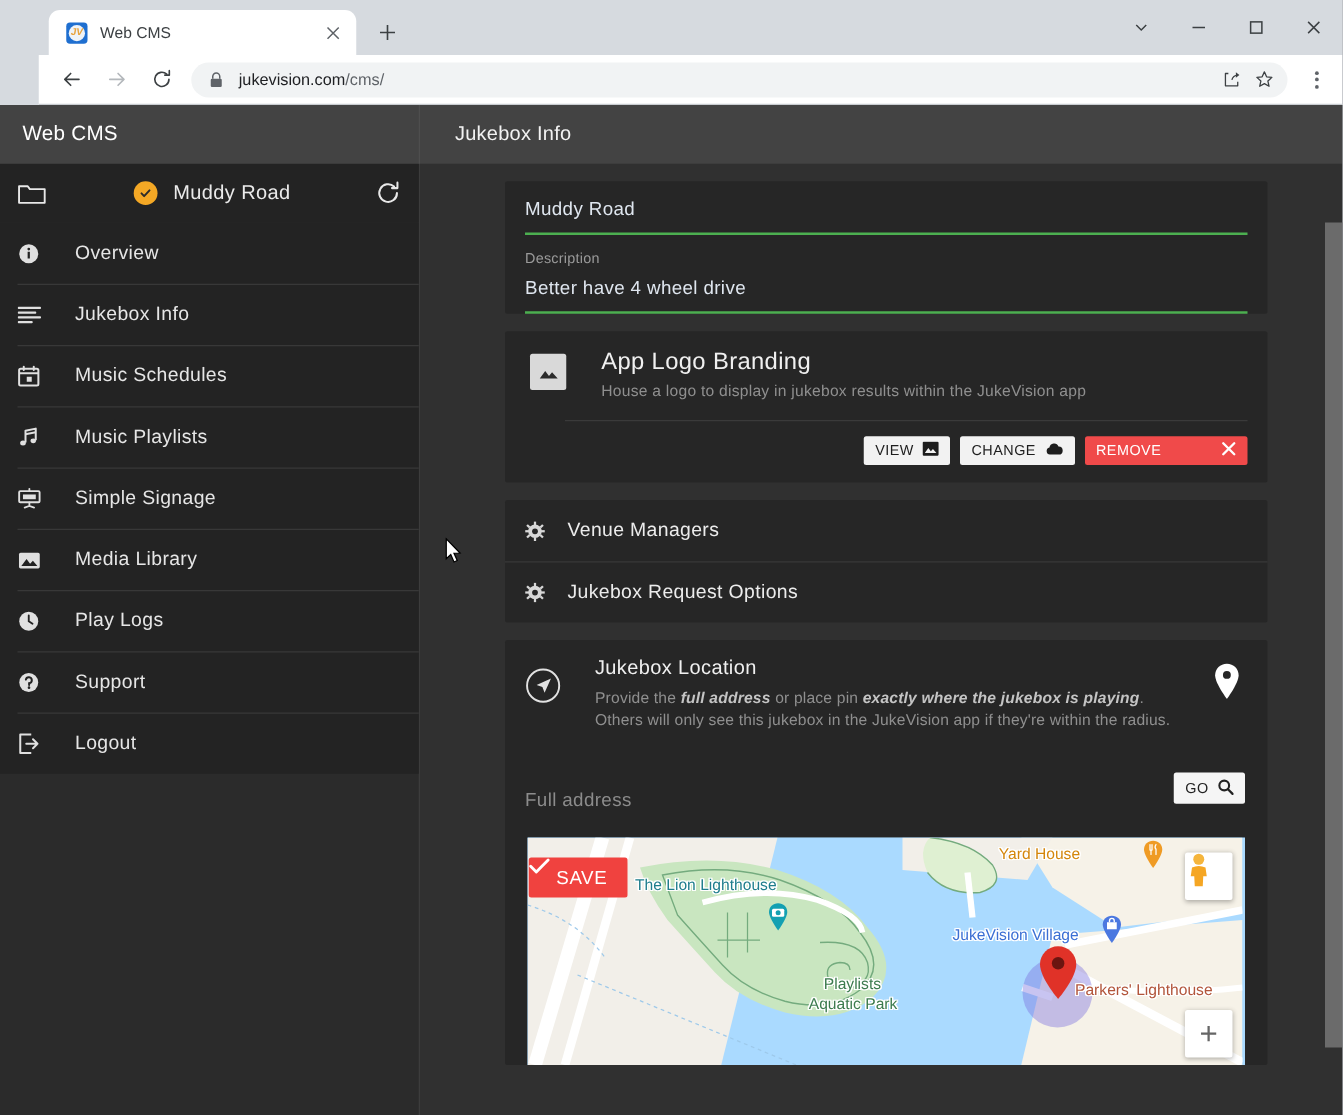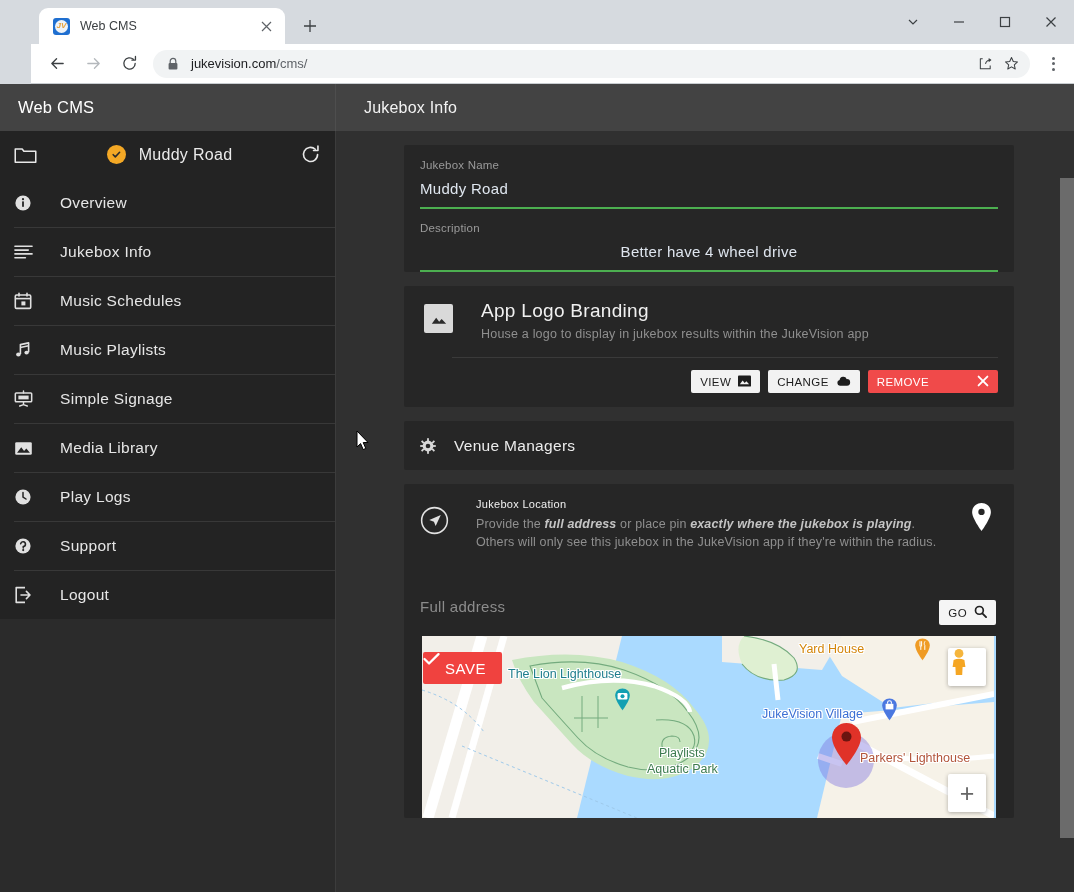--- a/index.html
+++ b/index.html
@@ -166,21 +166,21 @@
   .field-label {
     font-size: 11.5px; color: #9a9a9a; letter-spacing: .2px;
     margin-bottom: 9px;
   }
   .field-value {
     font-size: 15px; color: #dfe6ef; letter-spacing: .3px;
     padding-bottom: 10px;
     border-bottom: 2px solid #4caf50;
   }
   .field + .field { margin-top: 13px; }
-  .field:last-child .field-value { margin-bottom: 0; text-align: center; }
+  .field:last-child .field-value { margin-bottom: 0; }
 
   
   .logo-card { padding: 14px 16px 14px 16px; display: block; }
   .logo-top { display: flex; align-items: flex-start; }
   .logo-thumb {
     width: 29px; height: 29px; background: #d9d9d9; border-radius: 2px;
     flex: none; margin-top: 4px; margin-left: 4px;
     display: flex; align-items: center; justify-content: center;
   }
   .logo-text { margin-left: 28px; flex: 1; }
@@ -206,35 +206,35 @@
   }
   .crow:first-child { border-top: none; }
   .crow-icon { width: 22px; flex: none; display: flex; align-items: center; color: #d8d8d8; }
   .crow-label { font-size: 15.5px; color: #ececec; letter-spacing: .3px; margin-left: 12px; }
 
   
   .loc-card { padding: 14px 16px 0 16px; }
   .loc-top { display: flex; align-items: flex-start; }
   .loc-nav-icon { width: 32px; flex: none; margin-top: 8px; color: #e2e2e2; }
   .loc-text { flex: 1; margin-left: 24px; }
-  .loc-title { font-size: 11px; color: #f0f0f0; letter-spacing: .3px; }
+  .loc-title { font-size: 16px; color: #f0f0f0; letter-spacing: .3px; }
   .loc-desc {
     font-size: 12.5px; color: #8f8f8f; letter-spacing: .15px;
     margin-top: 5px; line-height: 1.45; max-width: 480px;
   }
   .loc-desc i { font-style: italic; font-weight: bold; color: #c4c4c4; }
   .loc-pin-icon { width: 28px; flex: none; margin-top: 4px; color: #ffffff; }
 
   .addr-block { position: relative; margin-top: 33px; height: 52px; }
   .addr-placeholder {
     font-size: 15px; color: #8c8c8c; letter-spacing: .3px;
     position: absolute; left: 0; top: 14px;
   }
   .go-btn {
-    position: absolute; right: 2px; top: 16px;
+    position: absolute; right: 2px; top: 0;
     background: #f5f5f5; color: #222; height: 25px;
     border-radius: 2px; display: flex; align-items: center; gap: 7px;
     padding: 0 9px; font-size: 11.5px; letter-spacing: .4px;
   }
 
   
   .map {
     position: relative; height: 182px; margin: 0 2px;
     background: #aadaff; overflow: hidden;
   }
@@ -509,21 +509,20 @@
 
       </div>
       <div class="sidebar-rest"></div>
     </div>
 
     <div class="content">
       <div class="content-inner">
 
         <div class="card field-card">
           <div class="field">
-            <div class="field-label">Jukebox Name</div>
             <div class="field-value">Muddy Road</div>
           </div>
           <div class="field">
             <div class="field-label">Description</div>
             <div class="field-value">Better have 4 wheel drive</div>
           </div>
         </div>
 
         <div class="card logo-card">
           <div class="logo-top">
@@ -581,20 +580,39 @@
                     <rect x="12.8" y="7.1" width="3" height="1.8"></rect>
                   <rect x="1.8" y="2.5" width="1.8" height="3" transform="rotate(-45 2.7 4)"></rect>
                   <rect x="12.4" y="10.5" width="1.8" height="3" transform="rotate(-45 13.3 12)"></rect>
                   <rect x="12.4" y="2.5" width="1.8" height="3" transform="rotate(45 13.3 4)"></rect>
                   <rect x="1.8" y="10.5" width="1.8" height="3" transform="rotate(45 2.7 12)"></rect>
                 </g>
               </svg>
             </span>
             <span class="crow-label">Venue Managers</span>
           </div>
+          <div class="crow">
+            <span class="crow-icon">
+              <svg width="16" height="16" viewBox="0 0 16 16">
+                <circle cx="8" cy="8" r="5.4" fill="#d8d8d8"></circle>
+                <circle cx="8" cy="8" r="2.3" fill="#262626"></circle>
+                <g fill="#d8d8d8">
+                  <rect x="7.1" y="0.2" width="1.8" height="3"></rect>
+                    <rect x="7.1" y="12.8" width="1.8" height="3"></rect>
+                  <rect x="0.2" y="7.1" width="3" height="1.8"></rect>
+                    <rect x="12.8" y="7.1" width="3" height="1.8"></rect>
+                  <rect x="1.8" y="2.5" width="1.8" height="3" transform="rotate(-45 2.7 4)"></rect>
+                  <rect x="12.4" y="10.5" width="1.8" height="3" transform="rotate(-45 13.3 12)"></rect>
+                  <rect x="12.4" y="2.5" width="1.8" height="3" transform="rotate(45 13.3 4)"></rect>
+                  <rect x="1.8" y="10.5" width="1.8" height="3" transform="rotate(45 2.7 12)"></rect>
+                </g>
+              </svg>
+            </span>
+            <span class="crow-label">Jukebox Request Options</span>
+          </div>
         </div>
 
         <div class="card loc-card">
           <div class="loc-top">
             <span class="loc-nav-icon">
               <svg width="29" height="29" viewBox="0 0 30 30">
                 <circle cx="15" cy="15" r="13.3" stroke="#e2e2e2" stroke-width="1.6" fill="none"></circle>
                 <path d="M21.5 9.2 L9.6 14.4 L14.4 16.2 L16.2 20.8 Z" fill="#e2e2e2"></path>
               </svg>
             </span>

